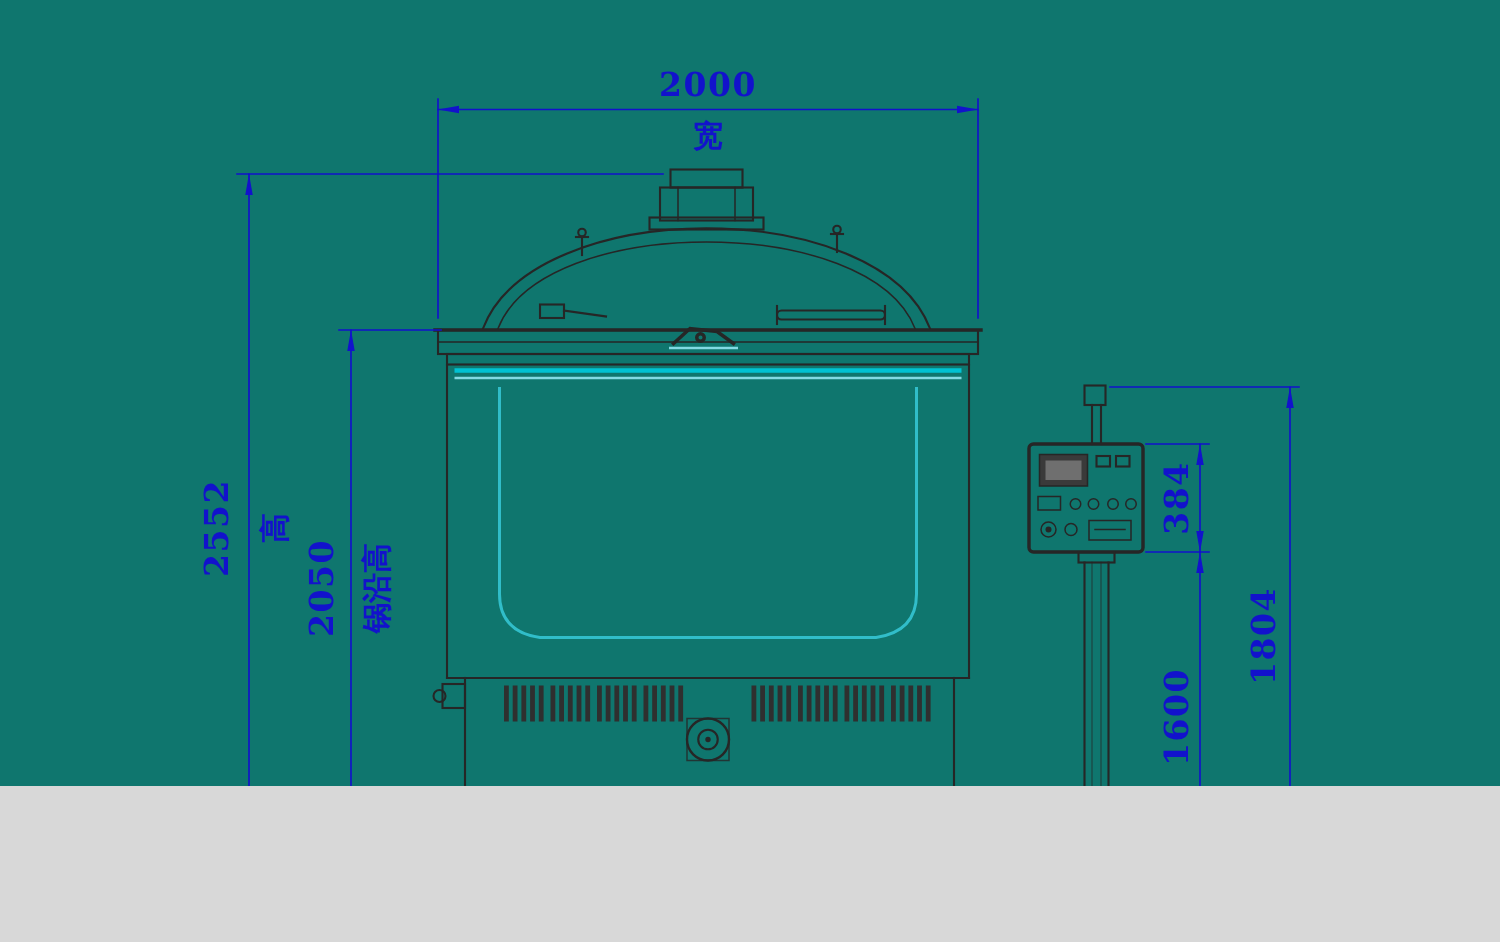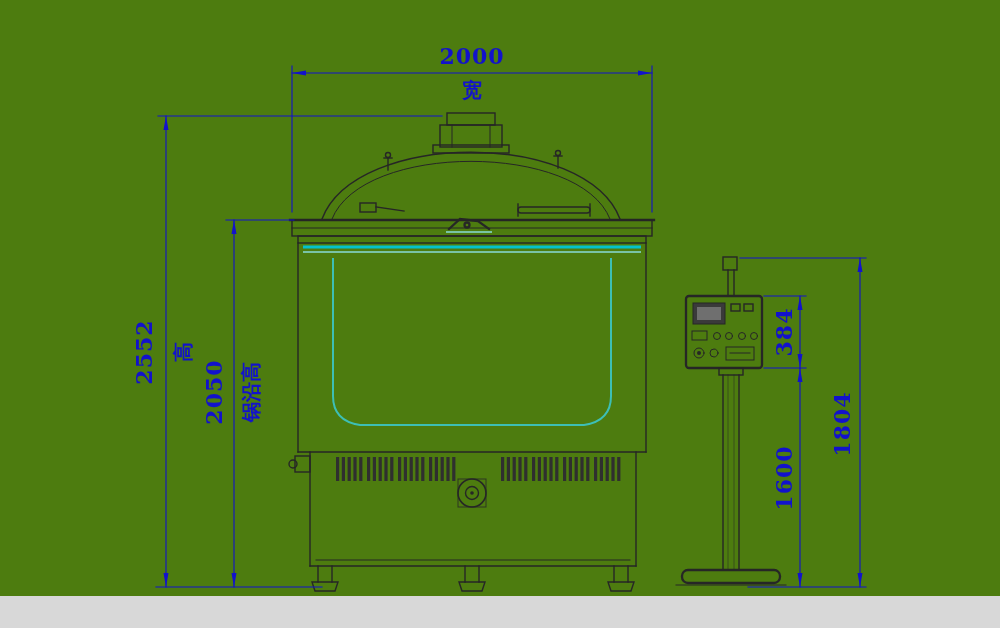--- a/index.html
+++ b/index.html
@@ -1,17 +1,17 @@
 <!DOCTYPE html>
 <html><head>
 <meta charset="utf-8">
 <style>
   html,body{margin:0;padding:0;}
   body{background:#d8d8d8;font-family:"Liberation Sans",sans-serif;}
-  #stage{position:relative;width:1000px;height:596px;background:#4d7c0f;overflow:hidden;}
+  #stage{position:relative;width:1000px;height:524px;background:#0f766e;overflow:hidden;}
   svg{display:block;}
   .draw{stroke:#262626;fill:none;stroke-width:1.4;stroke-linecap:square;}
   .bold{stroke-width:2.3;}
   .thin{stroke-width:1;}
   .slat{fill:#2f2f2f;stroke:none;}
   .darkfill{fill:#3a3a3a;stroke:#262626;stroke-width:1;}
   .midfill{fill:#6f6f6f;stroke:none;}
   .dim{stroke:#1212cc;fill:none;stroke-width:1.1;stroke-linecap:square;}
   .cyan-main{stroke:#00c6d8;fill:none;stroke-width:3;opacity:.95;}
   .cyan-soft{stroke:#8fe6f0;fill:none;stroke-width:1.6;opacity:.9;}

